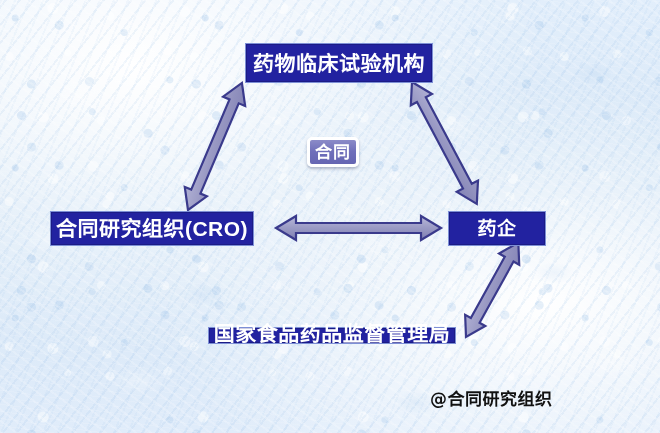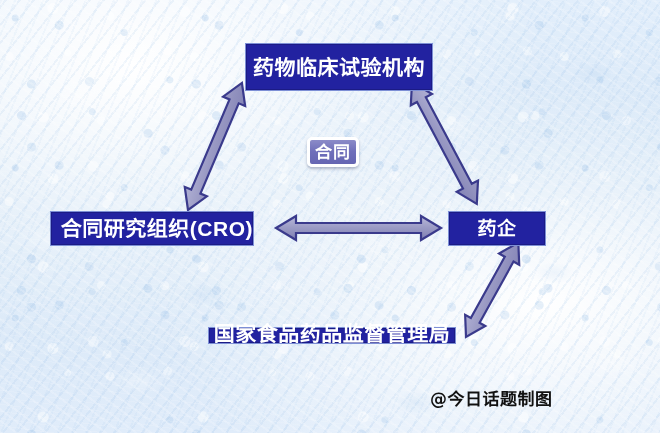--- a/index.html
+++ b/index.html
@@ -98,22 +98,22 @@
     color: #ffffff;
     white-space: nowrap;
     letter-spacing: .5px;
     font-weight: 700;
   }
   .node span {
     display: block;
     line-height: 1;
   }
 
-  #node-top      { left: 245px; top: 43px;  width: 188px; height: 48px; }
-  #node-left     { left: 50px;  top: 211px; width: 204px; height: 35px; justify-content: flex-end; }
+  #node-top      { left: 245px; top: 43px;  width: 188px; height: 40px; }
+  #node-left     { left: 50px;  top: 211px; width: 204px; height: 35px; }
   #node-right    { left: 448px; top: 211px; width: 98px;  height: 35px; }
   #node-bottom   { left: 208px; top: 327px; width: 248px; height: 17px; font-family: Liberation Mono, monospace; }
 
   #node-top span    { font-size: 21px; }
   #node-left span   { font-size: 21px; }
   #node-right span  { font-size: 19px; }
   #node-bottom span { font-size: 21px; }
 
   
   #contract-chip {
@@ -215,15 +215,15 @@
   </div>
 
   <div class="node" id="node-bottom">
     <span>国家食品药品监督管理局</span>
   </div>
 
   <div id="contract-chip">
     <span>合同</span>
   </div>
 
-  <div id="watermark">@今日话题制图</div>
+  <div id="watermark">@合同研究组织</div>
 
 </div>
 
 </body></html>

